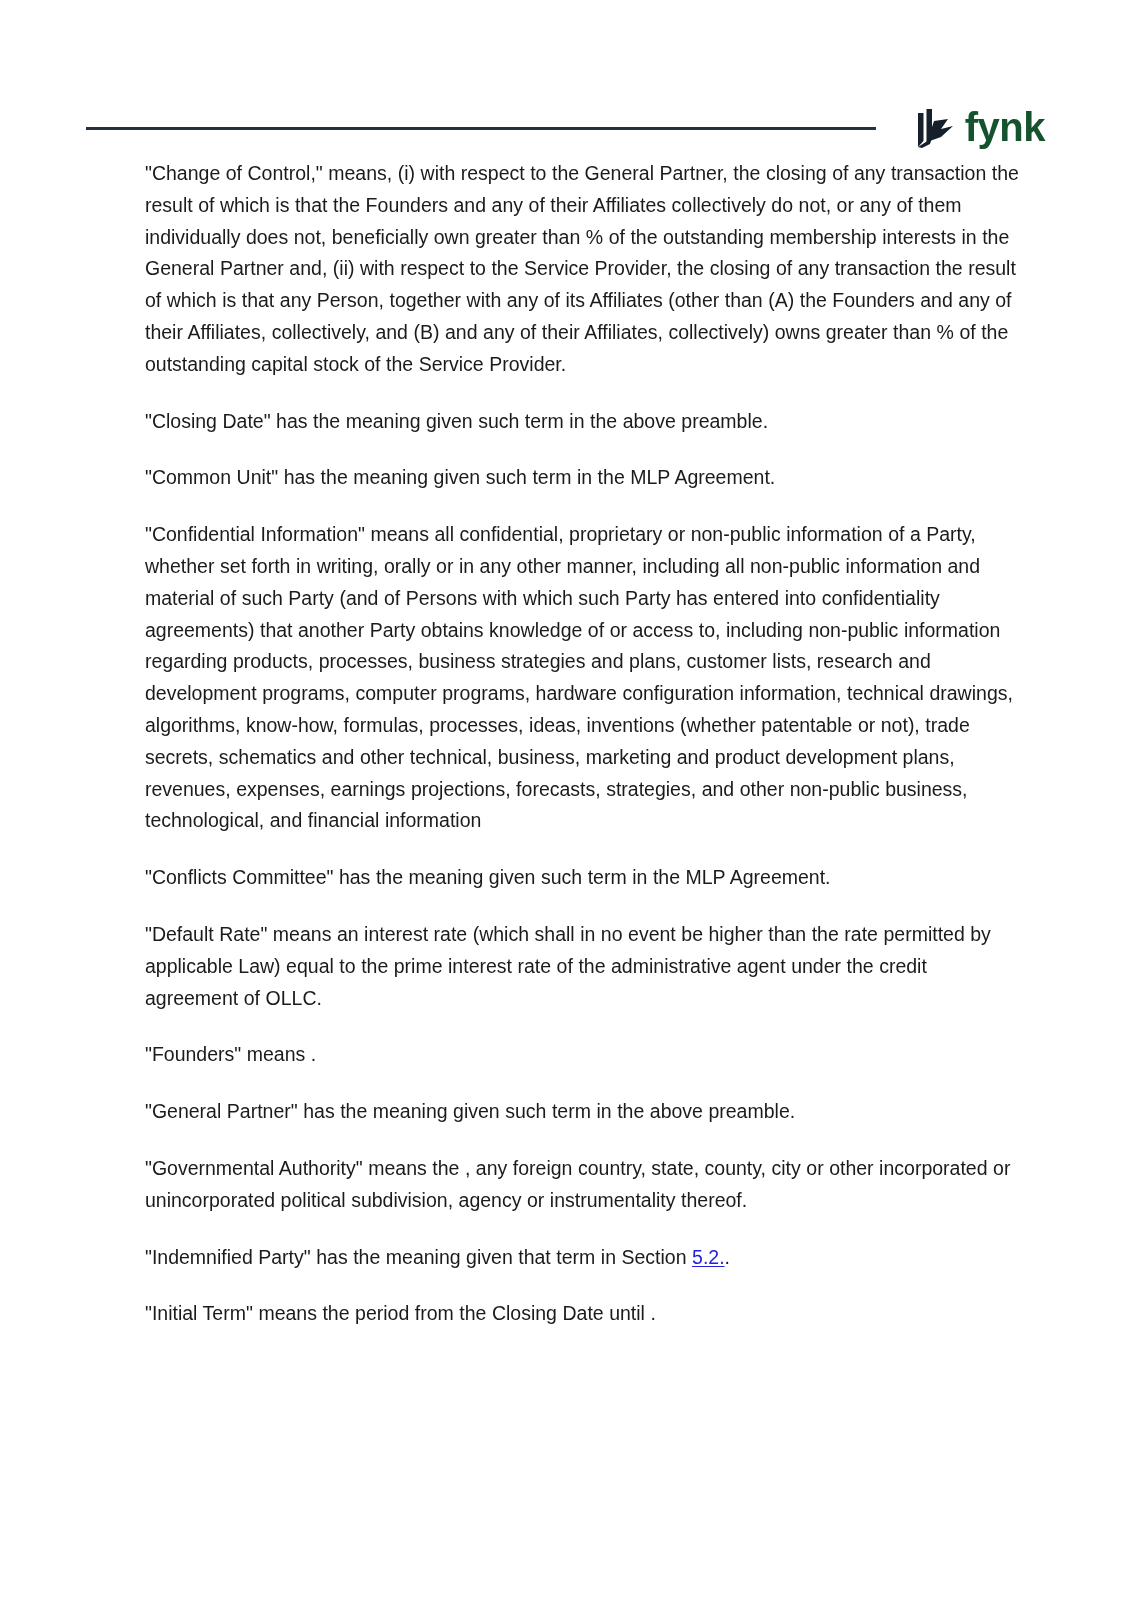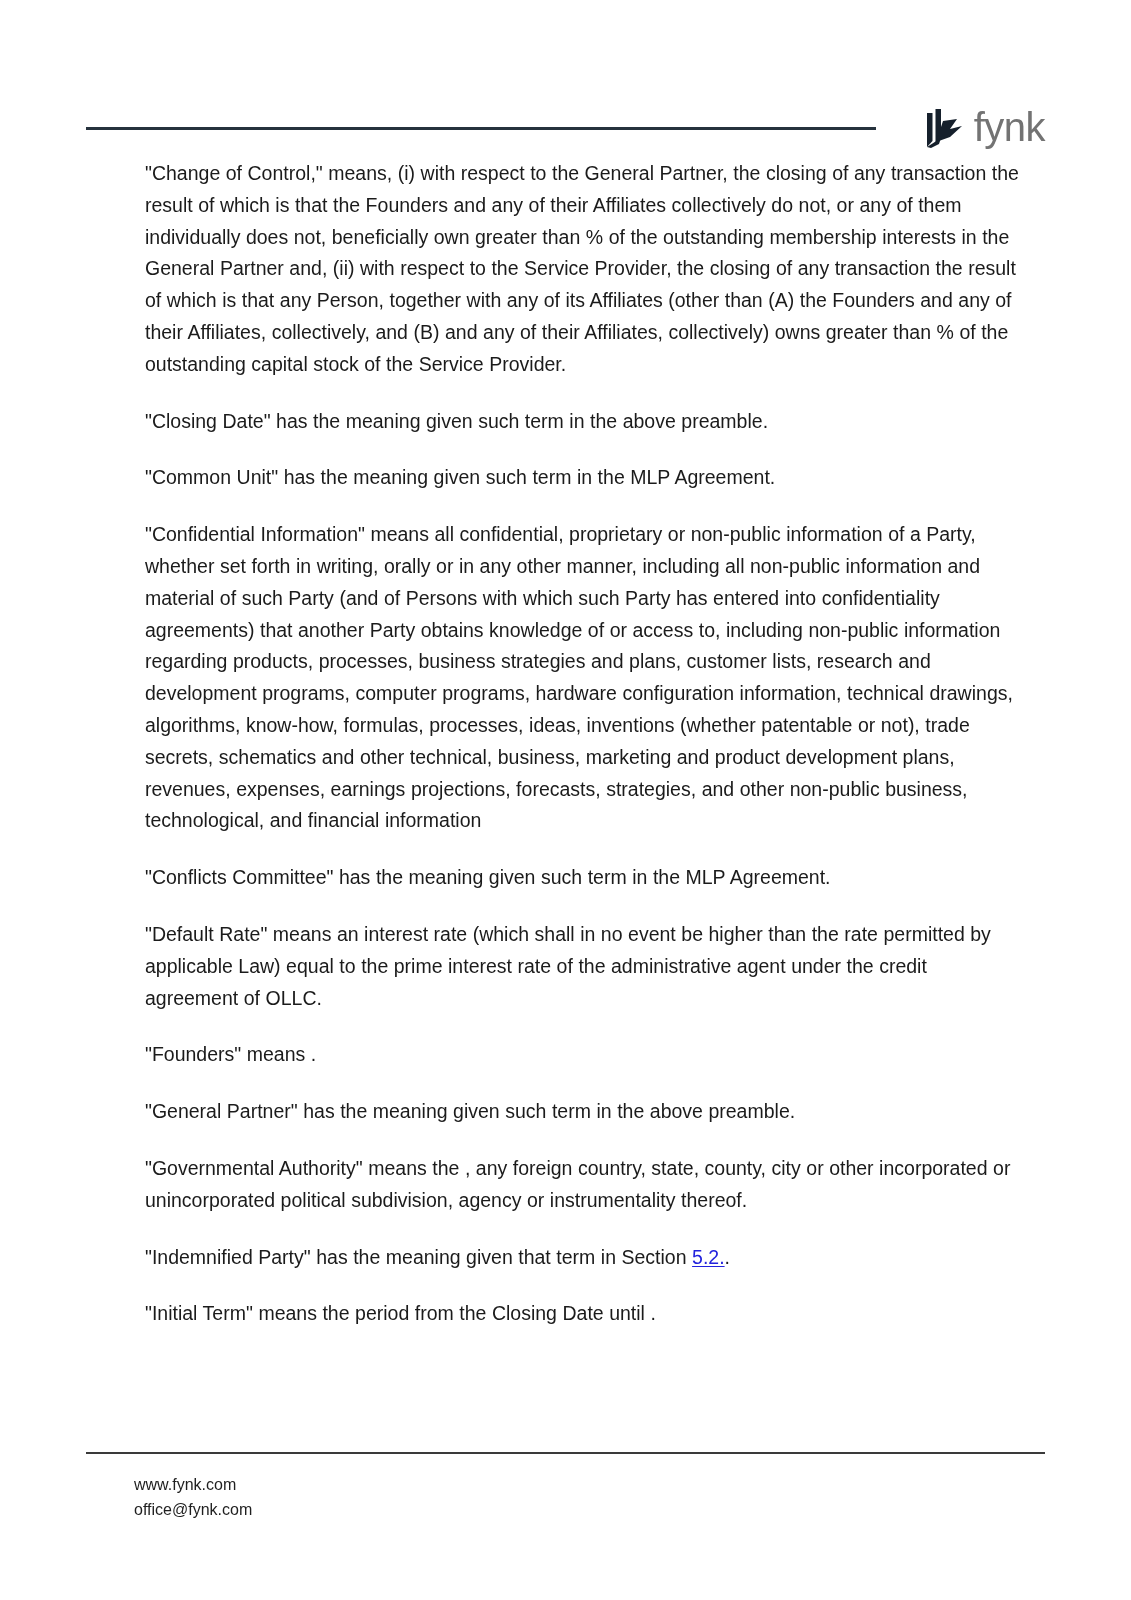--- a/index.html
+++ b/index.html
@@ -46,22 +46,22 @@
     gap: 11px;
     height: 64px;
   }
   .brand-mark {
     width: 46px;
     height: 42px;
     display: block;
   }
   .brand-name {
     font-size: 40px;
-    font-weight: normal;
-    color: #737373;
+    font-weight: bold;
+    color: #14532d;
     letter-spacing: -0.5px;
     line-height: 1;
     padding-bottom: 3px;
   }
 
   
   .content {
     position: absolute;
     left: 145px;
     top: 158px;
@@ -141,21 +141,14 @@
     <p class="clause">"General Partner" has the meaning given such term in the above preamble.</p>
 
     <p class="clause">"Governmental Authority" means the , any foreign country, state, county, city or other incorporated or unincorporated political subdivision, agency or instrumentality thereof.</p>
 
     <p class="clause"><span>"Indemnified Party" has the meaning given that term in Section </span><a class="xref" href="#">5.2.</a><span>.</span></p>
 
     <p class="clause">"Initial Term" means the period from the Closing Date until .</p>
 
   </div>
 
-  <div class="footer">
-    <div class="footer-rule"></div>
-    <div class="footer-lines">
-      <div>www.fynk.com</div>
-      <div>office@fynk.com</div>
-    </div>
-  </div>
 
 </div>
 
 </body></html>

